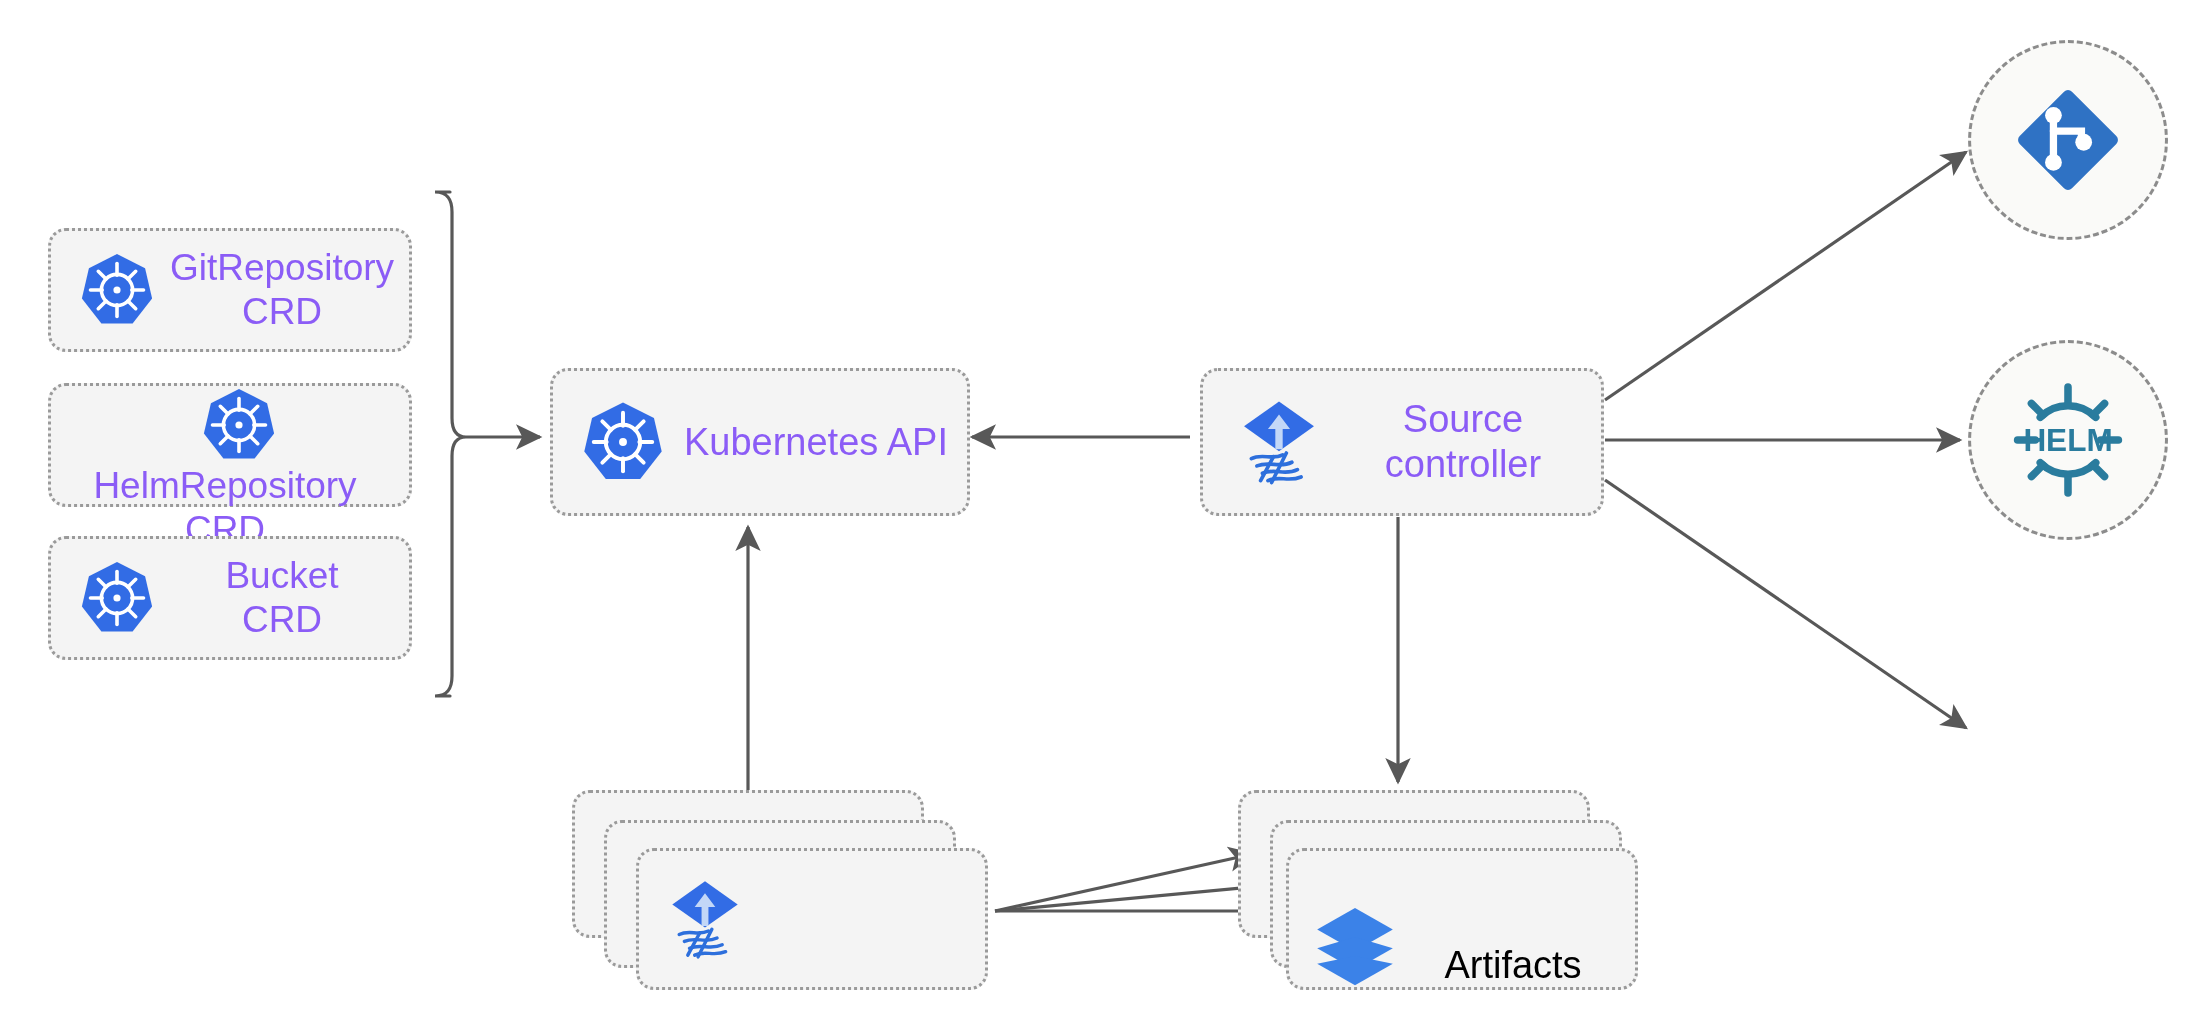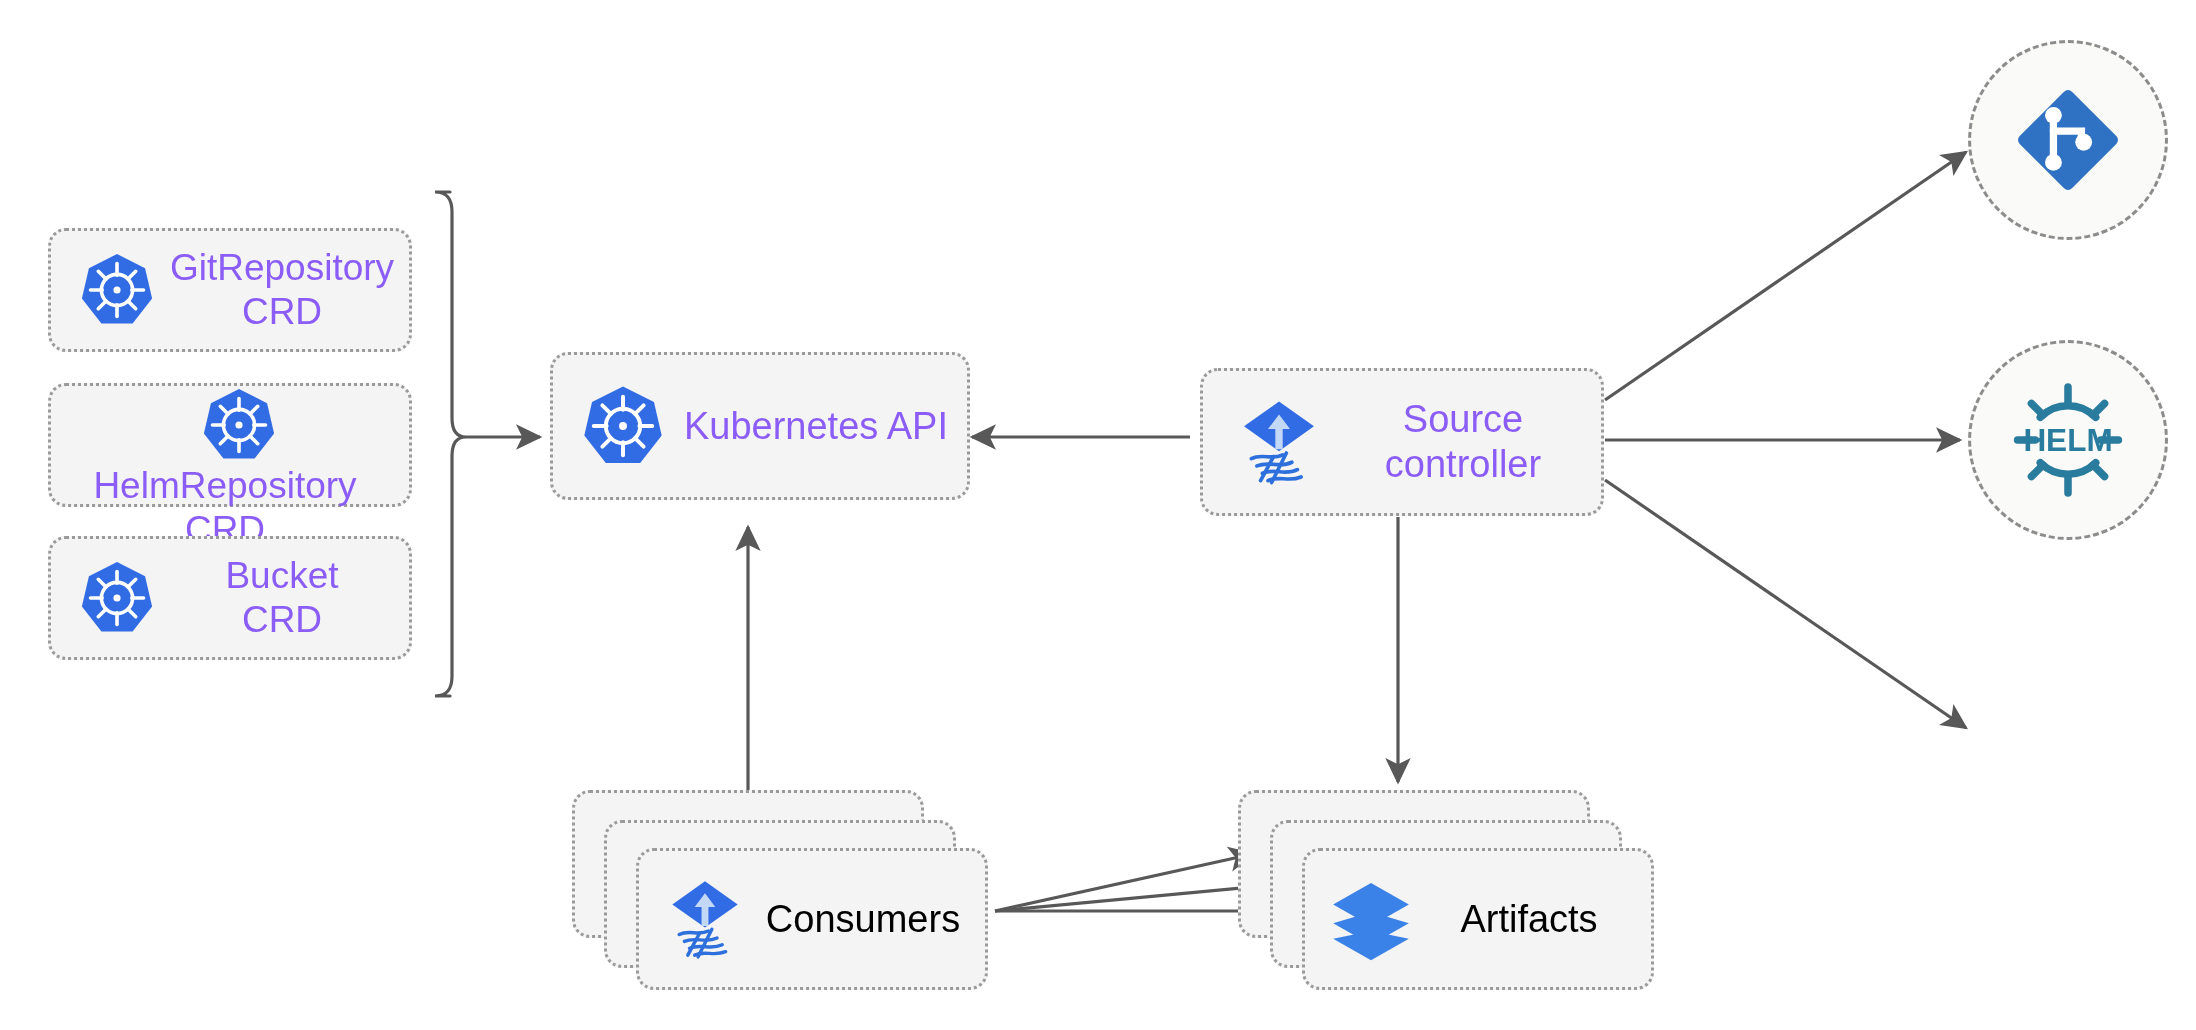--- a/index.html
+++ b/index.html
@@ -208,21 +208,21 @@
           <line x1="74" y1="26" x2="64" y2="36"></line>
           <line x1="36" y1="64" x2="26" y2="74"></line>
         </g>
       </svg>
     </span>
     <span class="label">
       <span>Bucket</span><br><span>CRD</span>
     </span>
   </div>
 
-  <div class="node" style="left:550px; top:352px; width:420px; height:148px;">
+  <div class="node" style="left:550px; top:368px; width:420px; height:148px;">
     <span class="icon-wrap" style="width:104px; margin-left:18px;">
       <svg class="glyph" width="86" height="86" viewBox="0 0 100 100" aria-hidden="true">
         <polygon points="50,4 86,22 95,61 70,93 30,93 5,61 14,22" fill="#326CE5"></polygon>
         <g fill="none" stroke="#ffffff" stroke-width="4.6" stroke-linecap="round">
           <circle cx="50" cy="50" r="20"></circle>
           <circle cx="50" cy="50" r="4.6" fill="#ffffff" stroke="none"></circle>
           <line x1="50" y1="16" x2="50" y2="31"></line>
           <line x1="50" y1="69" x2="50" y2="84"></line>
           <line x1="16" y1="50" x2="31" y2="50"></line>
           <line x1="69" y1="50" x2="84" y2="50"></line>
@@ -267,28 +267,27 @@
           <g stroke="#2D6FDC" stroke-width="4" stroke-linecap="round" fill="none">
             <path d="M 20 68 C 32 62 42 70 54 64"></path>
             <path d="M 26 76 C 40 70 50 79 64 72"></path>
             <path d="M 32 84 C 46 78 56 87 70 80"></path>
             <path d="M 38 92 C 50 86 60 94 74 88"></path>
             <path d="M 44 66 L 30 92"></path>
             <path d="M 58 62 L 42 94"></path>
           </g>
         </svg>
       </span>
-      <span class="label">Consumers</span>
     </div>
   </div>
 
   <div class="stack" style="left:1238px; top:790px; width:432px; height:200px;">
     <div class="layer back" style="left:0px; top:0px; width:352px; height:148px;"></div>
     <div class="layer mid" style="left:32px; top:30px; width:352px; height:148px;"></div>
-    <div class="layer front" style="left:64px; top:58px; width:352px; height:142px;">
+    <div class="layer front" style="left:48px; top:58px; width:352px; height:142px;align-items:flex-end;">
       <span class="icon-wrap" style="width:100px; margin-left:16px;">
         <svg class="glyph" width="86" height="86" viewBox="0 0 100 100" aria-hidden="true">
           <polygon points="50,8 94,33 50,58 6,33" fill="#3B82E8"></polygon>
           <polygon points="50,42 94,55 50,80 6,55" fill="#3B82E8"></polygon>
           <polygon points="50,64 94,73 50,98 6,73" fill="#3B82E8"></polygon>
         </svg>
       </span>
       <span class="label">Artifacts</span>
     </div>
   </div>

